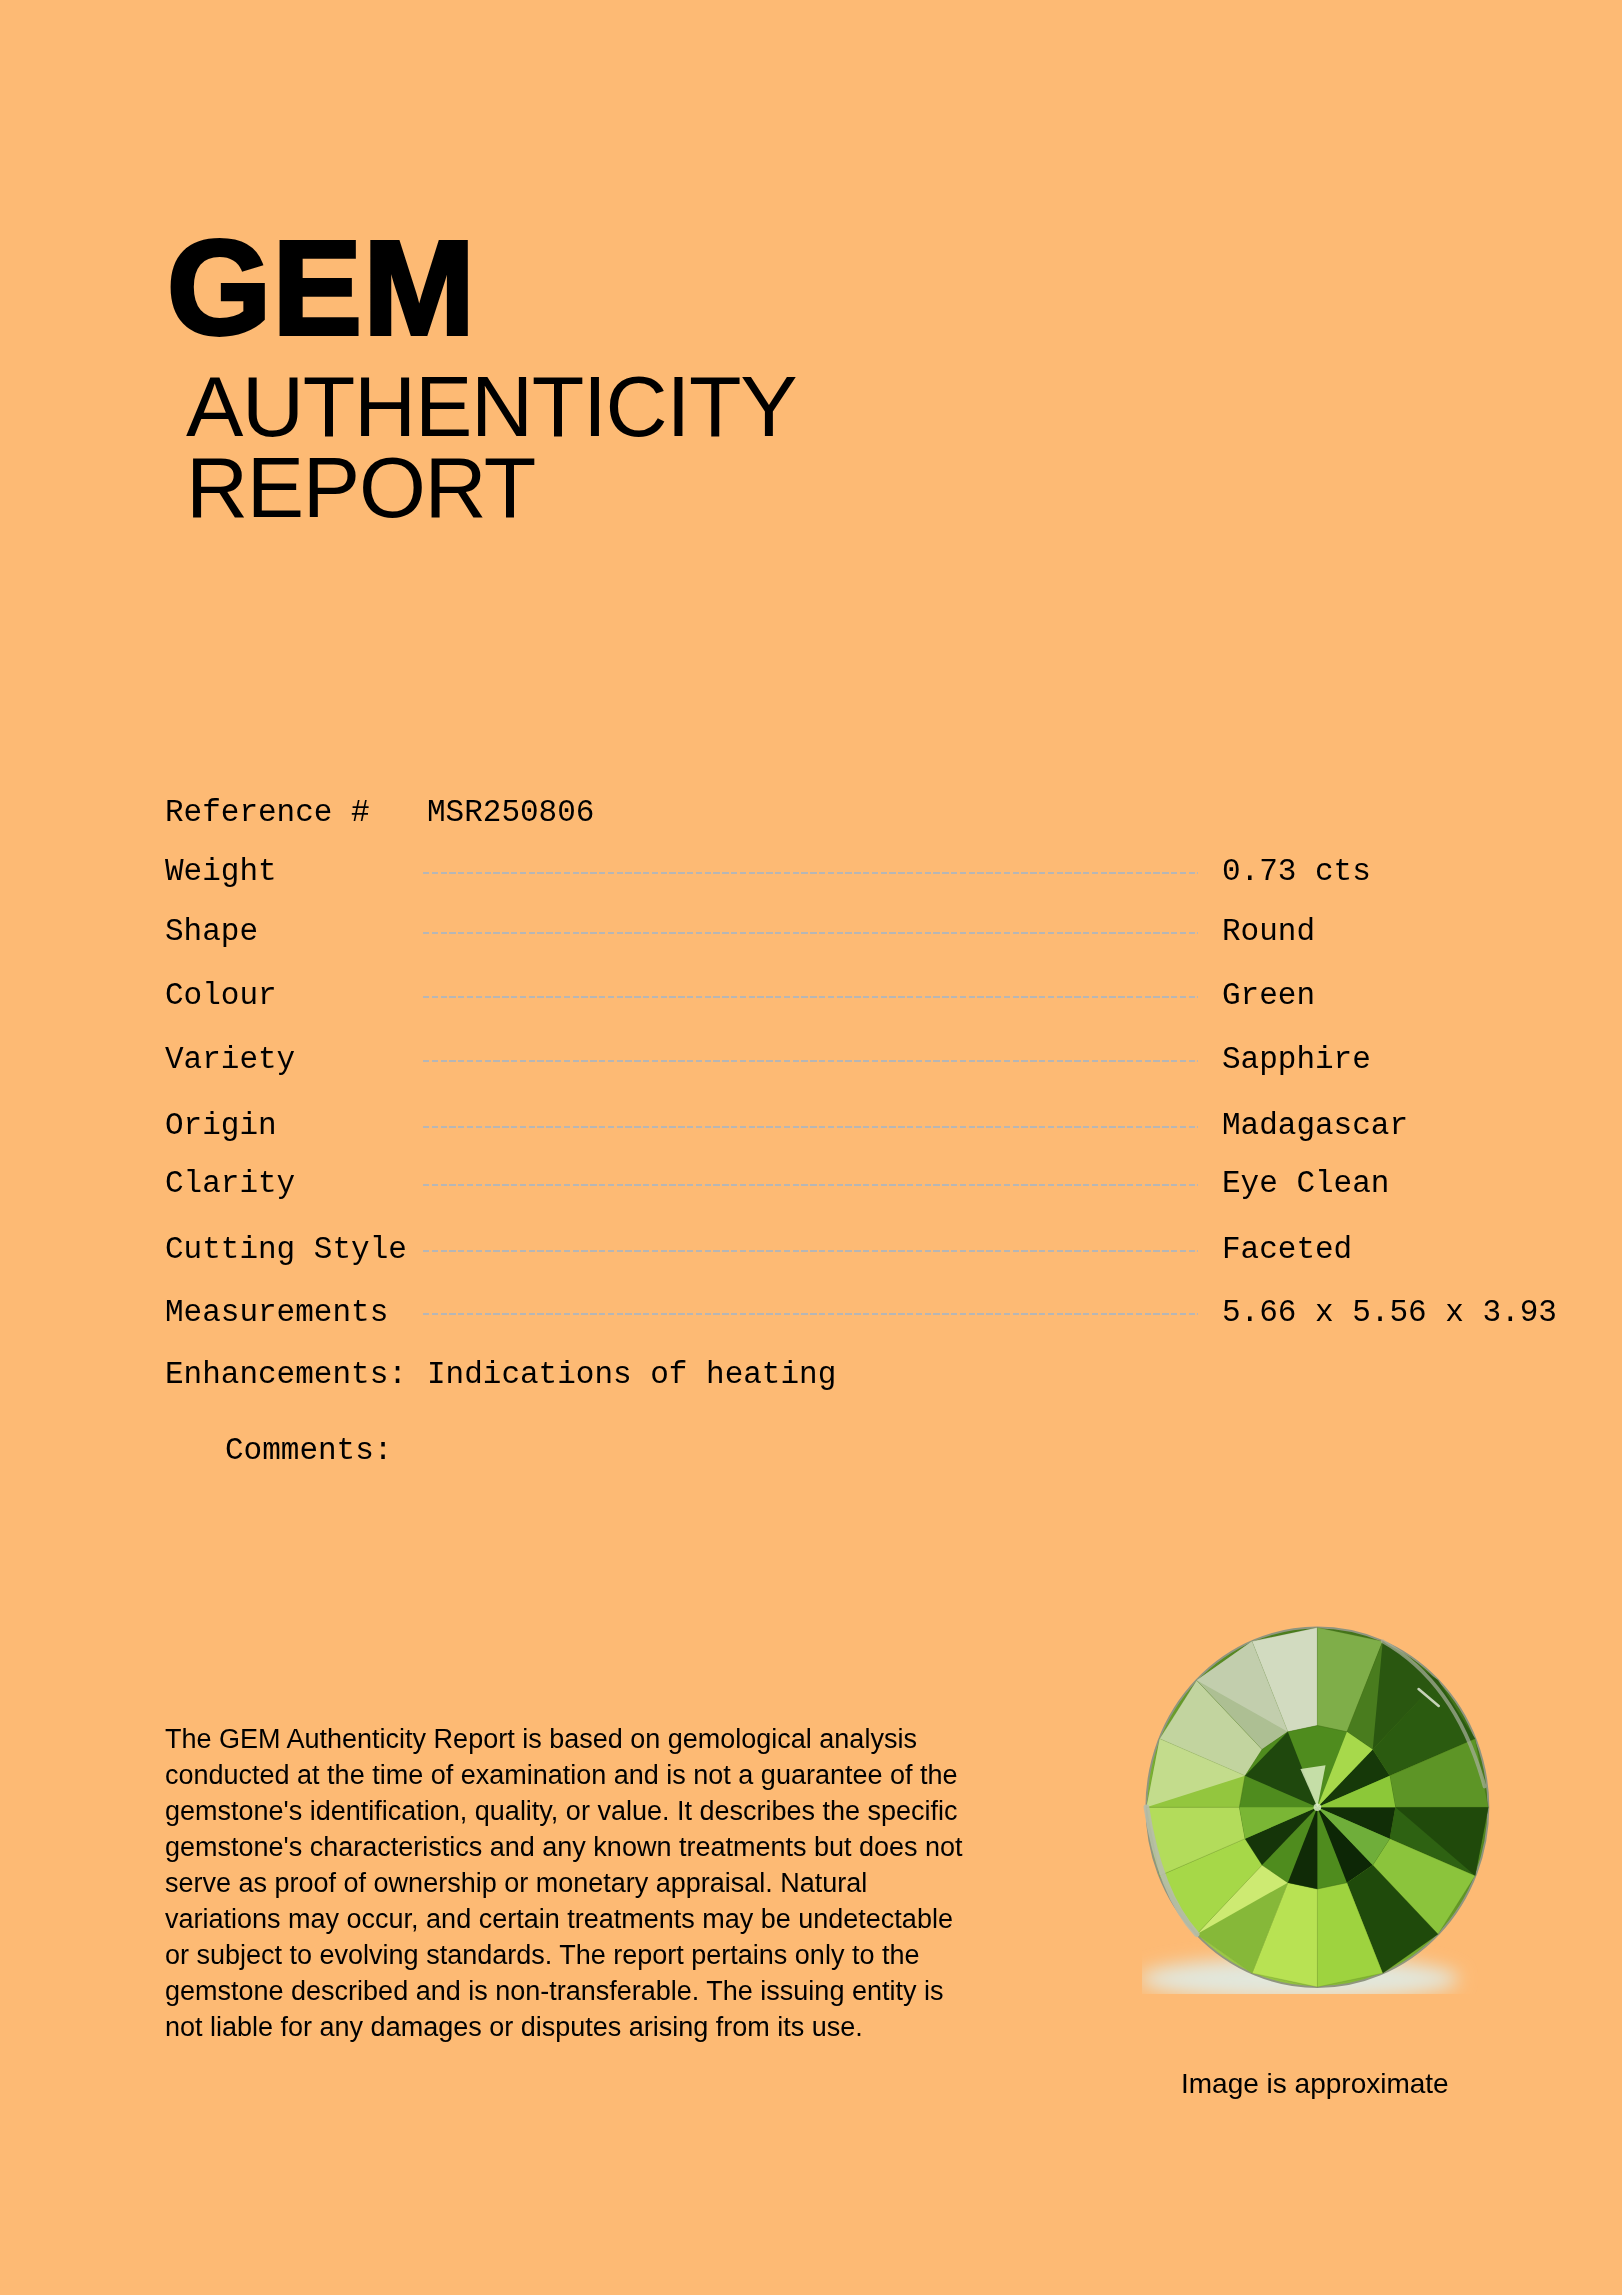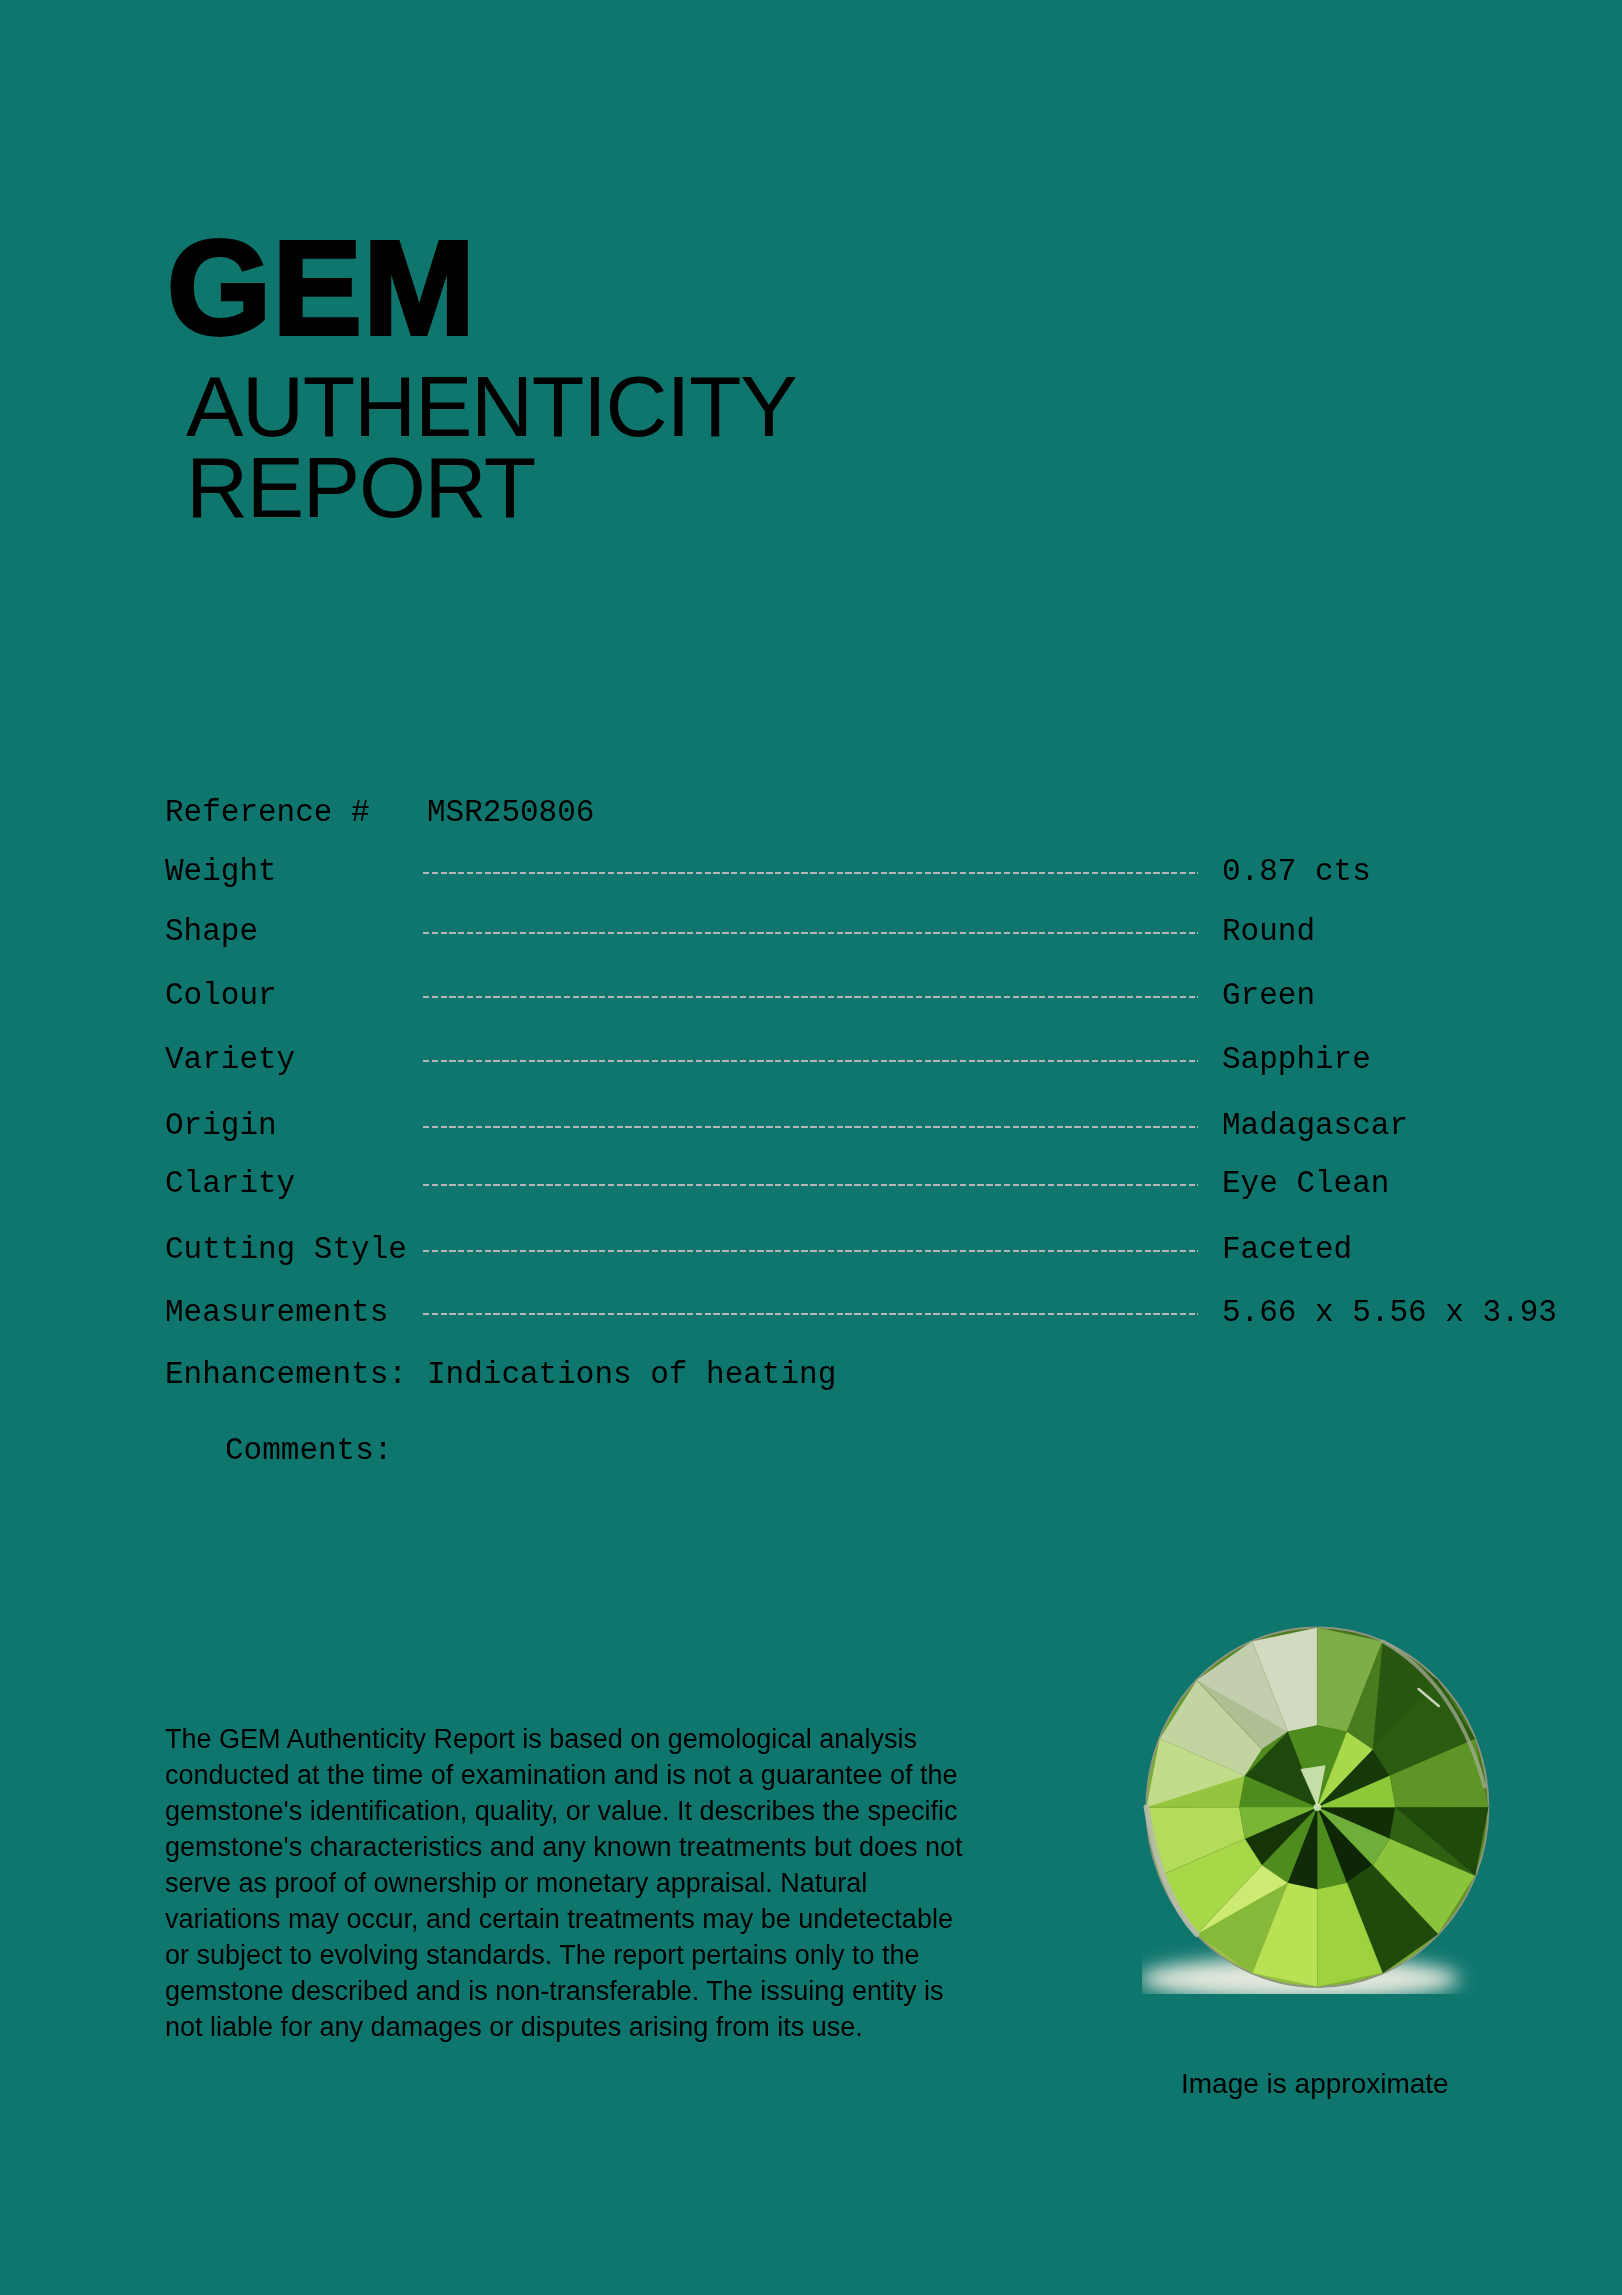--- a/index.html
+++ b/index.html
@@ -1,20 +1,20 @@
 <!DOCTYPE html>
 <html style="font-size:10px"><head>
 <meta charset="utf-8">
 <style>
   html,body{margin:0;padding:0;background:#ffffff;}
   .page{
     position:relative;
     width:1622px;
     height:2295px;
-    background:#0f766e;
+    background:#fdba74;
     font-family:"Liberation Sans","DejaVu Sans",sans-serif;
     color:#000000;
     overflow:hidden;
   }
   
   .title{
     position:absolute;
     left:167px; top:221px;
     font-size:134px;
     line-height:134px;
@@ -74,21 +74,21 @@
 REPORT</div>
 
   <div class="row" style="top:797px">
     <span class="lbl">Reference #</span>
     <span class="val-near">MSR250806</span>
   </div>
 
   <div class="row" style="top:856px">
     <span class="lbl">Weight</span>
     <div class="leader"></div>
-    <span class="val-right">0.87 cts</span>
+    <span class="val-right">0.73 cts</span>
   </div>
   <div class="row" style="top:916px">
     <span class="lbl">Shape</span>
     <div class="leader"></div>
     <span class="val-right">Round</span>
   </div>
   <div class="row" style="top:980px">
     <span class="lbl">Colour</span>
     <div class="leader"></div>
     <span class="val-right">Green</span>

